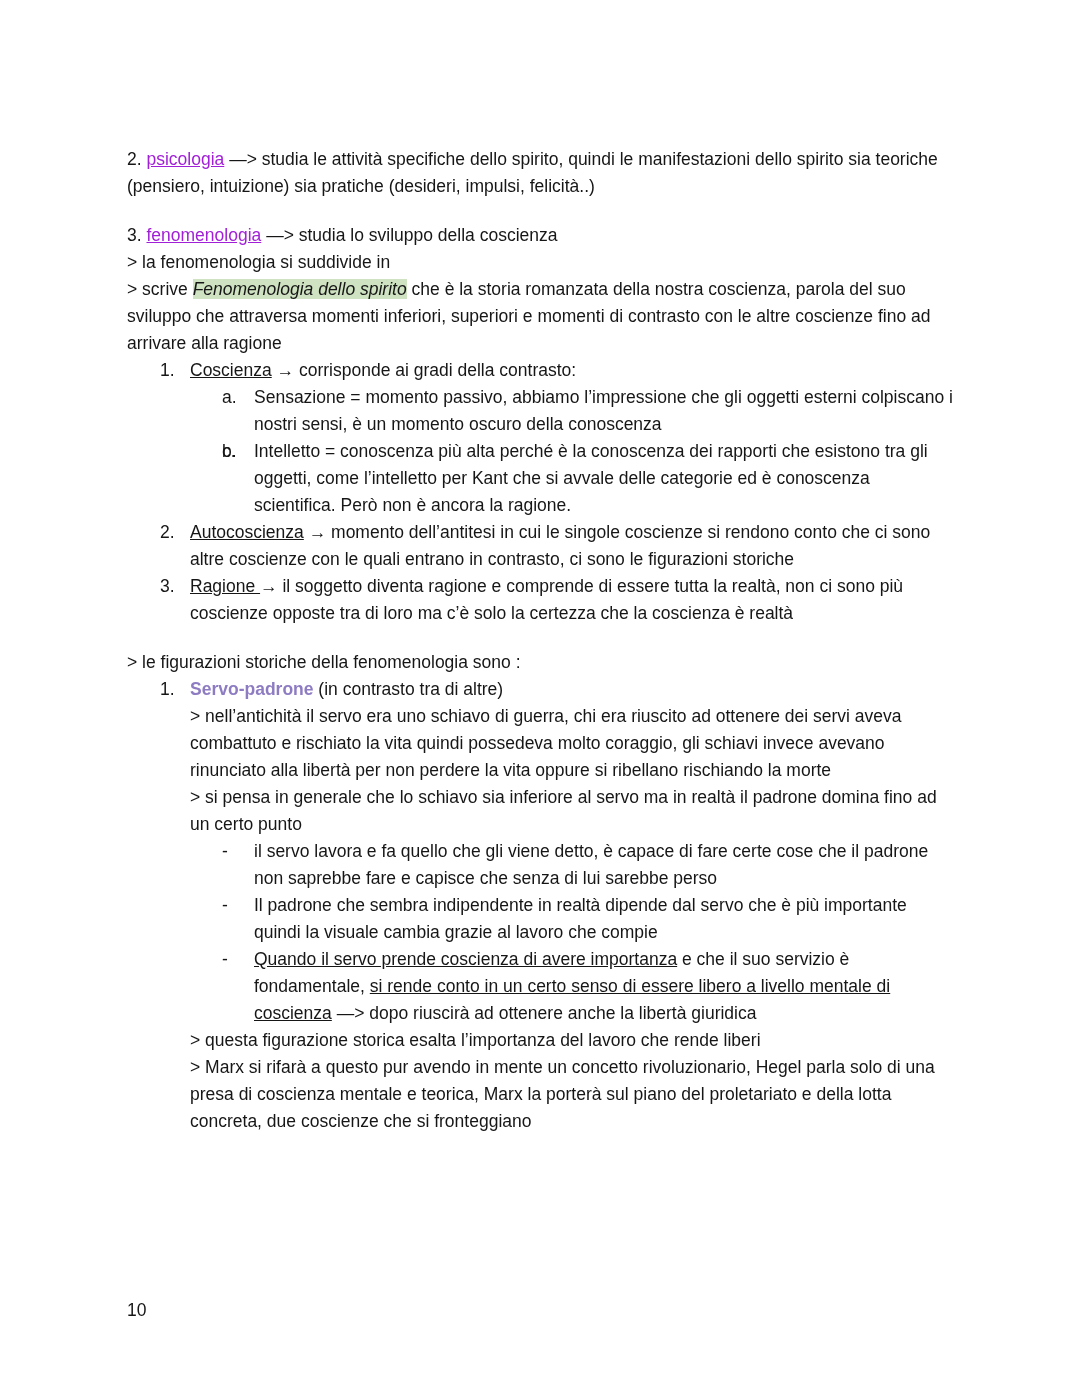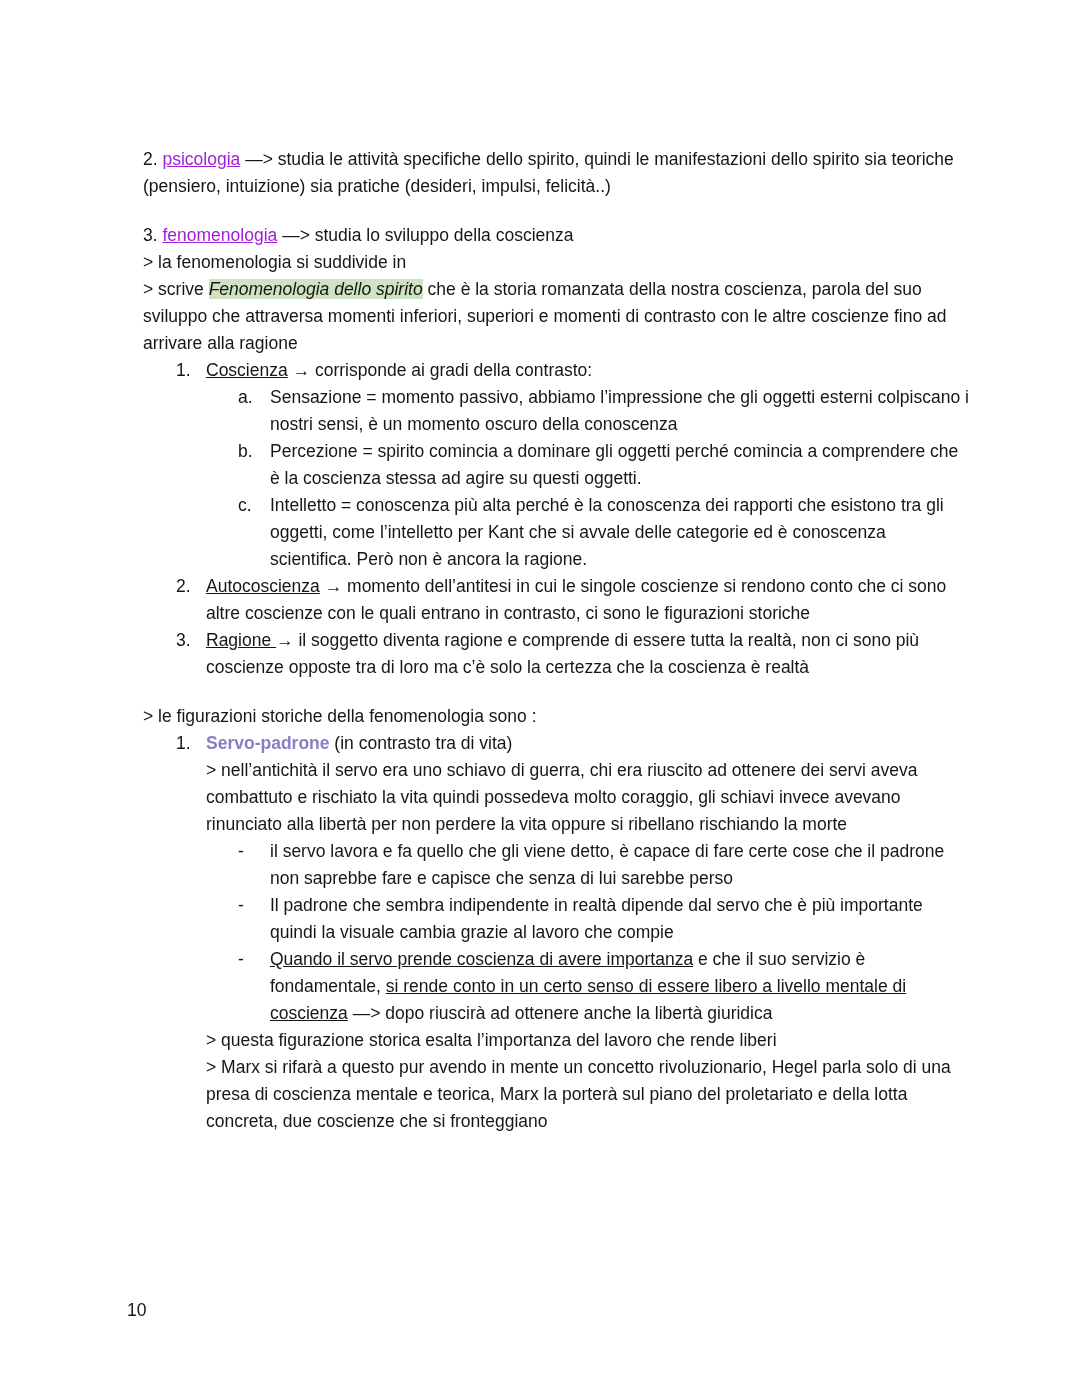--- a/index.html
+++ b/index.html
@@ -18,21 +18,20 @@
     font-size: 17.5px;
     line-height: 27px;
     color: var(--text);
     overflow: hidden;
   }
   .content {
     position: absolute;
     left: 127px;
     top: 146px;
     width: 828px;
-    margin-left: 16px;
   }
   .spacer { height: 22px; }
   .para { }
   .li { position: relative; }
   .li.lvl1 { padding-left: 63px; }
   .li.lvl1 > .marker { position: absolute; left: 33px; top: 0; }
   .li.lvl2 { padding-left: 127px; }
   .li.lvl2 > .marker { position: absolute; left: 95px; top: 0; }
   .cont.lvl1 { padding-left: 63px; }
   .run-link { color: var(--link); text-decoration: underline; cursor: pointer; }
@@ -57,41 +56,41 @@
     <div class="li lvl1">
       <span class="marker">1.</span>
       <div class="li-text"><span class="run-underline">Coscienza</span><span> → corrisponde ai gradi della contrasto:</span></div>
     </div>
     <div class="li lvl2">
       <span class="marker">a.</span>
       <div class="li-text"><span>Sensazione = momento passivo, abbiamo l’impressione che gli oggetti esterni colpiscano i nostri sensi, è un momento oscuro della conoscenza</span></div>
     </div>
     <div class="li lvl2">
       <span class="marker">b.</span>
-      <div class="li-text"><span>Percezione = spirito comincia a dominare gli oggetti perché comincia a comprendere che è la coscienza stessa ad agire su questi oggetti.</span></div>
     </div>
     <div class="li lvl2">
       <span class="marker">c.</span>
       <div class="li-text"><span>Intelletto = conoscenza più alta perché è la conoscenza dei rapporti che esistono tra gli oggetti, come l’intelletto per Kant che si avvale delle categorie ed è conoscenza scientifica. Però non è ancora la ragione.</span></div>
     </div>
     <div class="li lvl1">
       <span class="marker">2.</span>
       <div class="li-text"><span class="run-underline">Autocoscienza</span><span> → momento dell’antitesi in cui le singole coscienze si rendono conto che ci sono altre coscienze con le quali entrano in contrasto, ci sono le figurazioni storiche</span></div>
     </div>
     <div class="li lvl1">
       <span class="marker">3.</span>
       <div class="li-text"><span class="run-underline">Ragione </span><span>→ il soggetto diventa ragione e comprende di essere tutta la realtà, non ci sono più coscienze opposte tra di loro ma c’è solo la certezza che la coscienza è realtà</span></div>
     </div>
     <div class="spacer"></div>
     <div class="para"><span>&gt; le figurazioni storiche della fenomenologia sono :</span></div>
     <div class="li lvl1">
       <span class="marker">1.</span>
-      <div class="li-text"><span class="run-servo">Servo-padrone</span><span> (in contrasto tra di vita)</span></div>
+      <div class="li-text"><span class="run-servo">Servo-padrone</span><span> (in contrasto tra di altre)</span></div>
     </div>
     <div class="cont lvl1"><span>&gt; nell’antichità il servo era uno schiavo di guerra, chi era riuscito ad ottenere dei servi aveva combattuto e rischiato la vita quindi possedeva molto coraggio, gli schiavi invece avevano rinunciato alla libertà per non perdere la vita oppure si ribellano rischiando la morte</span></div>
+    <div class="cont lvl1"><span>&gt; si pensa in generale che lo schiavo sia inferiore al servo ma in realtà il padrone domina fino ad un certo punto</span></div>
     <div class="li lvl2">
       <span class="marker">-</span>
       <div class="li-text"><span>il servo lavora e fa quello che gli viene detto, è capace di fare certe cose che il padrone non saprebbe fare e capisce che senza di lui sarebbe perso</span></div>
     </div>
     <div class="li lvl2">
       <span class="marker">-</span>
       <div class="li-text"><span>Il padrone che sembra indipendente in realtà dipende dal servo che è più importante quindi la visuale cambia grazie al lavoro che compie</span></div>
     </div>
     <div class="li lvl2">
       <span class="marker">-</span>

